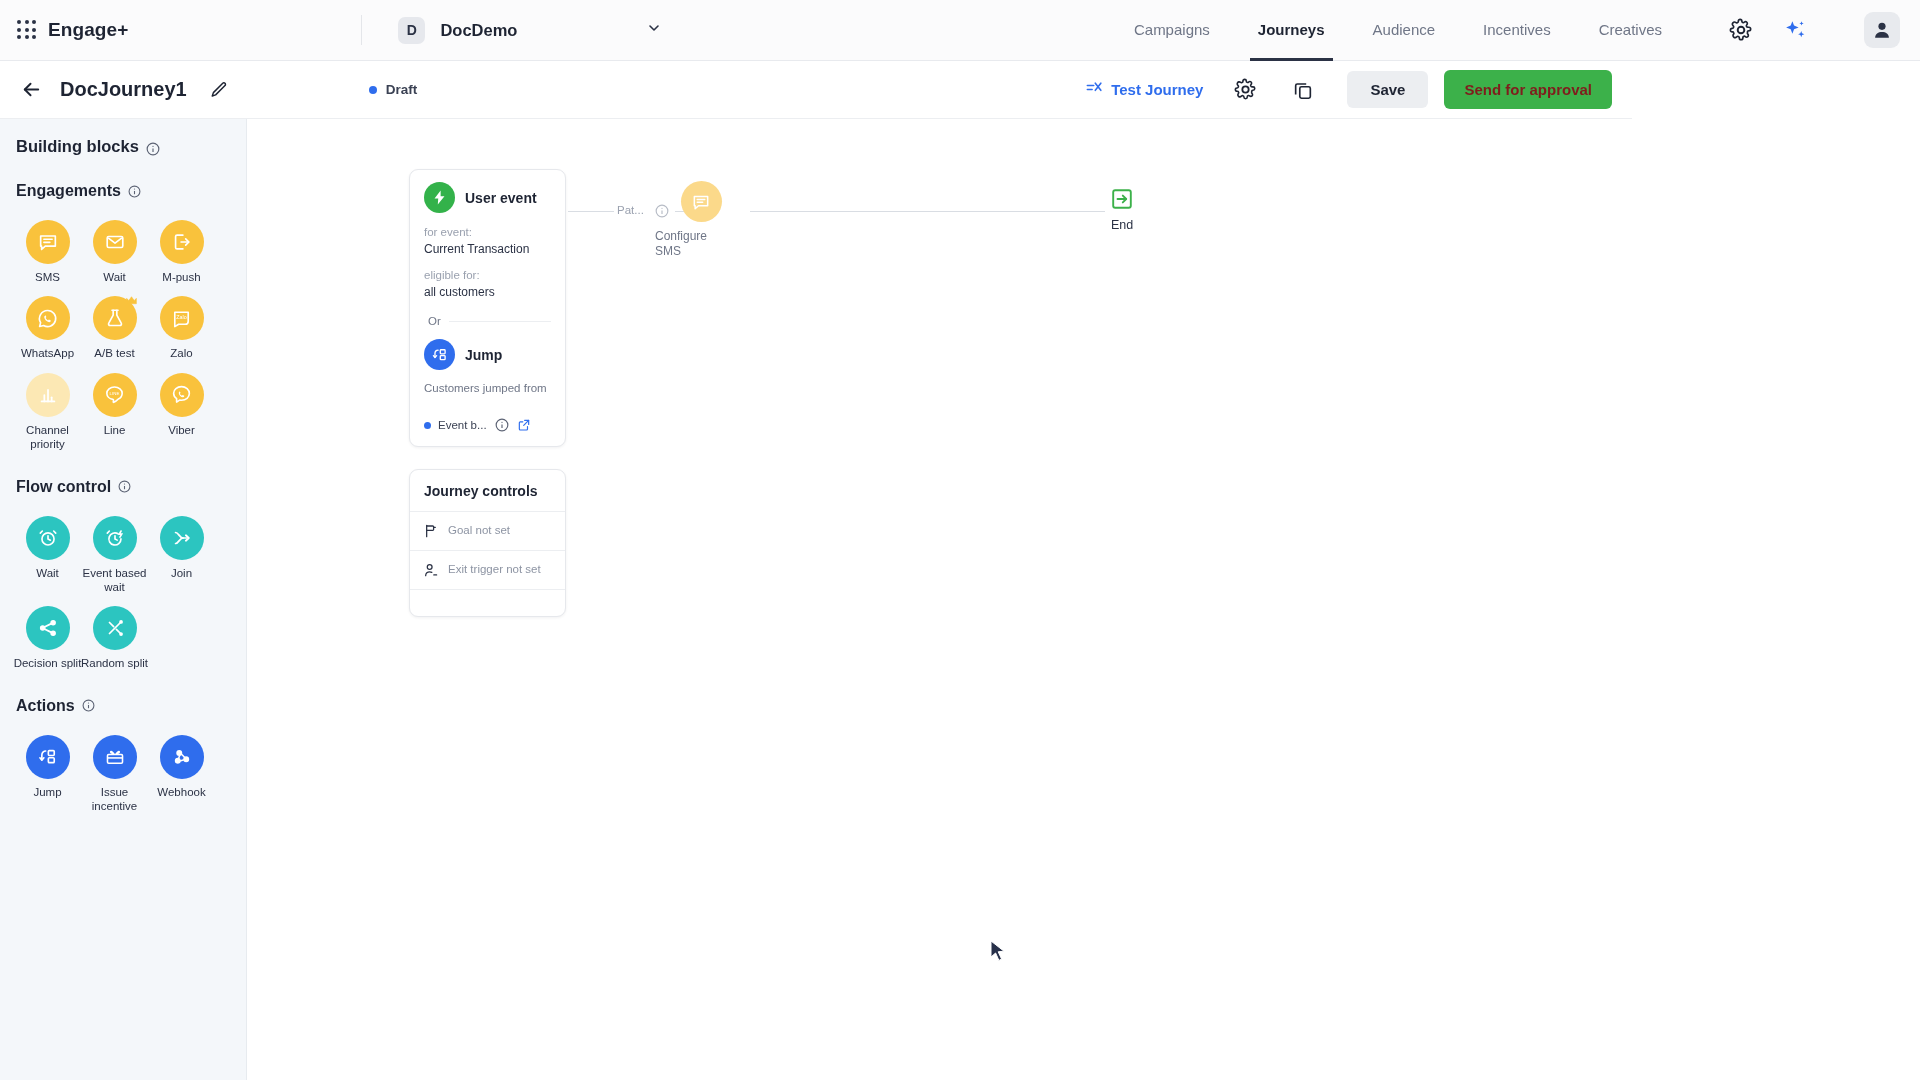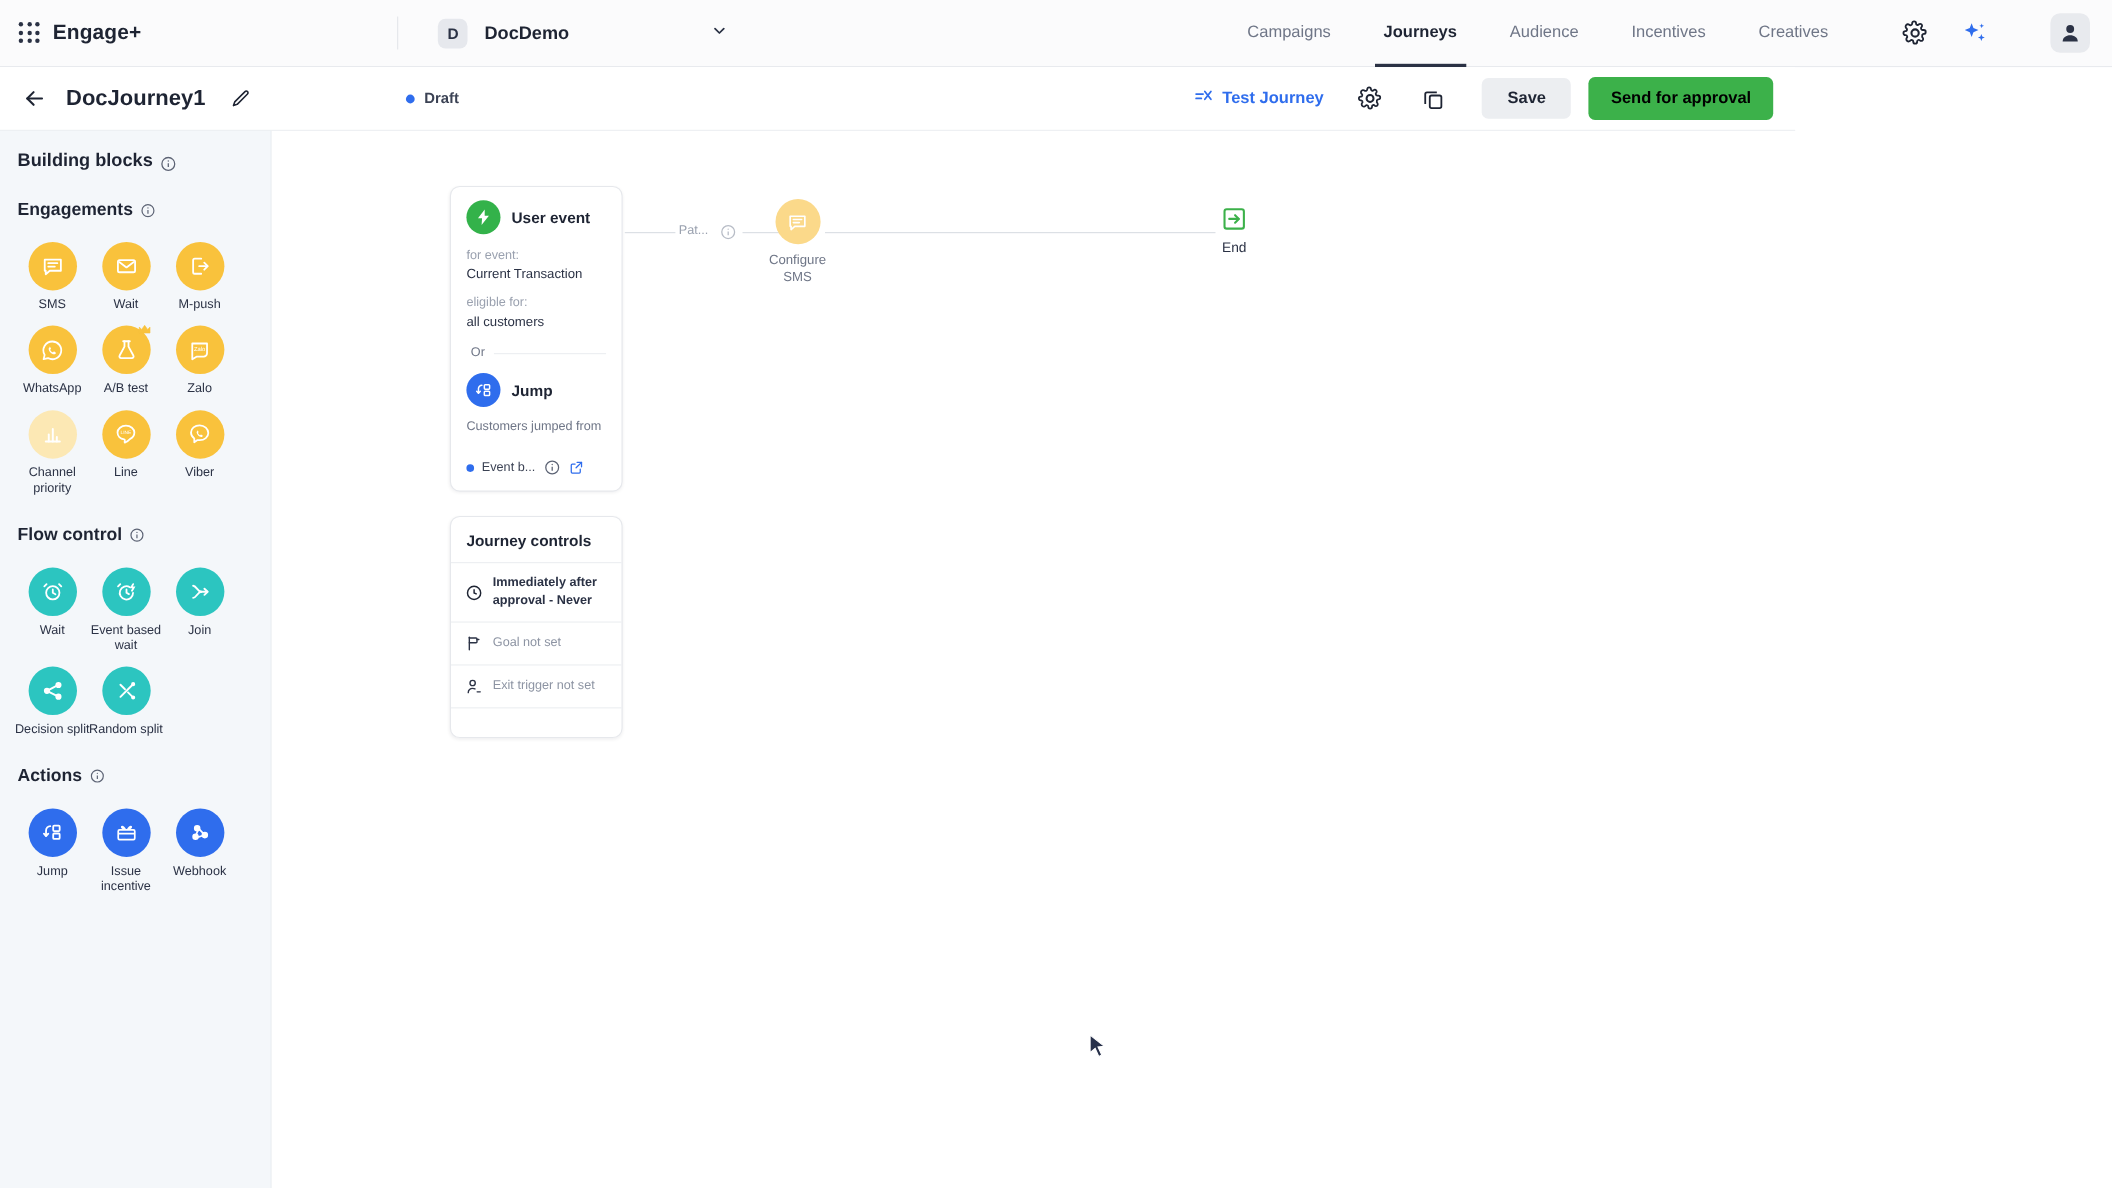--- a/index.html
+++ b/index.html
@@ -63,21 +63,21 @@
   .status-text { font-size:13.5px; color:#3b4254; font-weight:600; }
   .subbar-right { margin-left:auto; display:flex; align-items:center; margin-right:20px; }
   .test-journey { display:flex; align-items:center; color:#2f6ded; font-size:15px; font-weight:700; cursor:pointer; }
   .test-journey svg { margin-right:7px; }
   .sb-icon { width:32px; height:32px; display:flex; align-items:center; justify-content:center; cursor:pointer; margin-left:26px; }
   .btn-save {
     margin-left:28px; background:#eceef1; color:#1e2433; border:none; border-radius:6px;
     font-size:15px; font-weight:700; padding:10px 23px; cursor:pointer; font-family:inherit;
   }
   .btn-approve {
-    margin-left:16px; background:#3cb14a; color:#000000; border:none; border-radius:6px;
+    margin-left:16px; background:#3cb14a; color:#7f1d1d; border:none; border-radius:6px;
     font-size:15px; font-weight:700; padding:11px 20px; cursor:pointer; font-family:inherit;
   }
 
   
   .sidebar {
     position:absolute; top:119px; left:0; width:247px; height:961px;
     background:#f4f7fa; border-right:1px solid #e7ebef; padding:18px 0 0 0; overflow:hidden;
   }
   .sb-h { display:flex; align-items:flex-end; padding:0 16px; }
   .sb-h-title { font-size:16.5px; font-weight:700; color:#1e2433; }
@@ -115,21 +115,21 @@
   .or-txt { font-size:11.5px; color:#6f7687; margin-left:4px; }
   .or-line { flex:1; height:1px; background:#eceef1; margin-left:8px; }
   .jump-sub { font-size:11.5px; color:#6f7687; margin-top:12px; }
   .evt-row { display:flex; align-items:center; margin-top:24px; }
   .evt-dot { width:7px; height:7px; border-radius:50%; background:#2f6ded; margin-right:7px; }
   .evt-txt { font-size:11.5px; color:#3b4254; }
   .evt-ico { margin-left:8px; display:flex; align-items:center; cursor:pointer; }
 
   .conn { position:absolute; height:1px; background:#d9dde3; }
   .path-lbl { position:absolute; font-size:11.5px; color:#9aa1af; }
-  .sms-node { position:absolute; left:432px; top:62px; width:92px; text-align:center; cursor:pointer; }
+  .sms-node { position:absolute; left:408px; top:62px; width:92px; cursor:pointer; }
   .sms-circ { width:41px; height:41px; border-radius:50%; background:#fbd98a; display:flex; align-items:center; justify-content:center; margin:0 auto; }
   .sms-lbl { font-size:12px; color:#6f7687; margin-top:7px; line-height:1.25; }
   .end-node { position:absolute; left:845px; top:68px; width:60px; text-align:center; cursor:pointer; }
   .end-lbl { font-size:12.5px; color:#2b3245; margin-top:7px; font-weight:500; }
 
   .jc-card {
     position:absolute; left:162px; top:350px; width:157px; background:#ffffff;
     border:1px solid #e6e8ec; border-radius:9px; box-shadow:0 1px 3px rgba(20,25,40,.06);
   }
   .jc-title { font-size:14px; font-weight:700; color:#1e2433; padding:13px 14px 12px 14px; border-bottom:1px solid #eceef1; }
@@ -568,29 +568,20 @@
           <polyline points="12.8 8.6 16.2 12 12.8 15.4"></polyline>
         </svg>
     </div>
     <div class="end-lbl">End</div>
   </div>
 
   <div class="jc-card">
     <div class="jc-title">Journey controls</div>
     <div class="jc-row">
       <span class="jc-ico">
-        <svg width="16" height="16" viewBox="0 0 24 24" fill="none" stroke="#1e2433" stroke-width="2">
-            <circle cx="12" cy="12" r="9"></circle>
-            <polyline points="12 7 12 12 15.6 13.6"></polyline>
-          </svg>
-      </span>
-      <span class="jc-txt">Immediately after approval - Never</span>
-    </div>
-    <div class="jc-row">
-      <span class="jc-ico">
         <svg width="16" height="16" viewBox="0 0 24 24" fill="none" stroke="#2b3245" stroke-width="1.9" stroke-linecap="round" stroke-linejoin="round">
             <line x1="5.5" y1="3.5" x2="5.5" y2="20.5"></line>
             <path d="M5.5 4.5h9.2a1.2 1.2 0 011.2 1.2v4.1a1.2 1.2 0 01-1.2 1.2H5.5"></path>
             <path d="M16 6.5h2.5"></path>
           </svg>
       </span>
       <span class="jc-txt dim">Goal not set</span>
     </div>
     <div class="jc-row">
       <span class="jc-ico">

